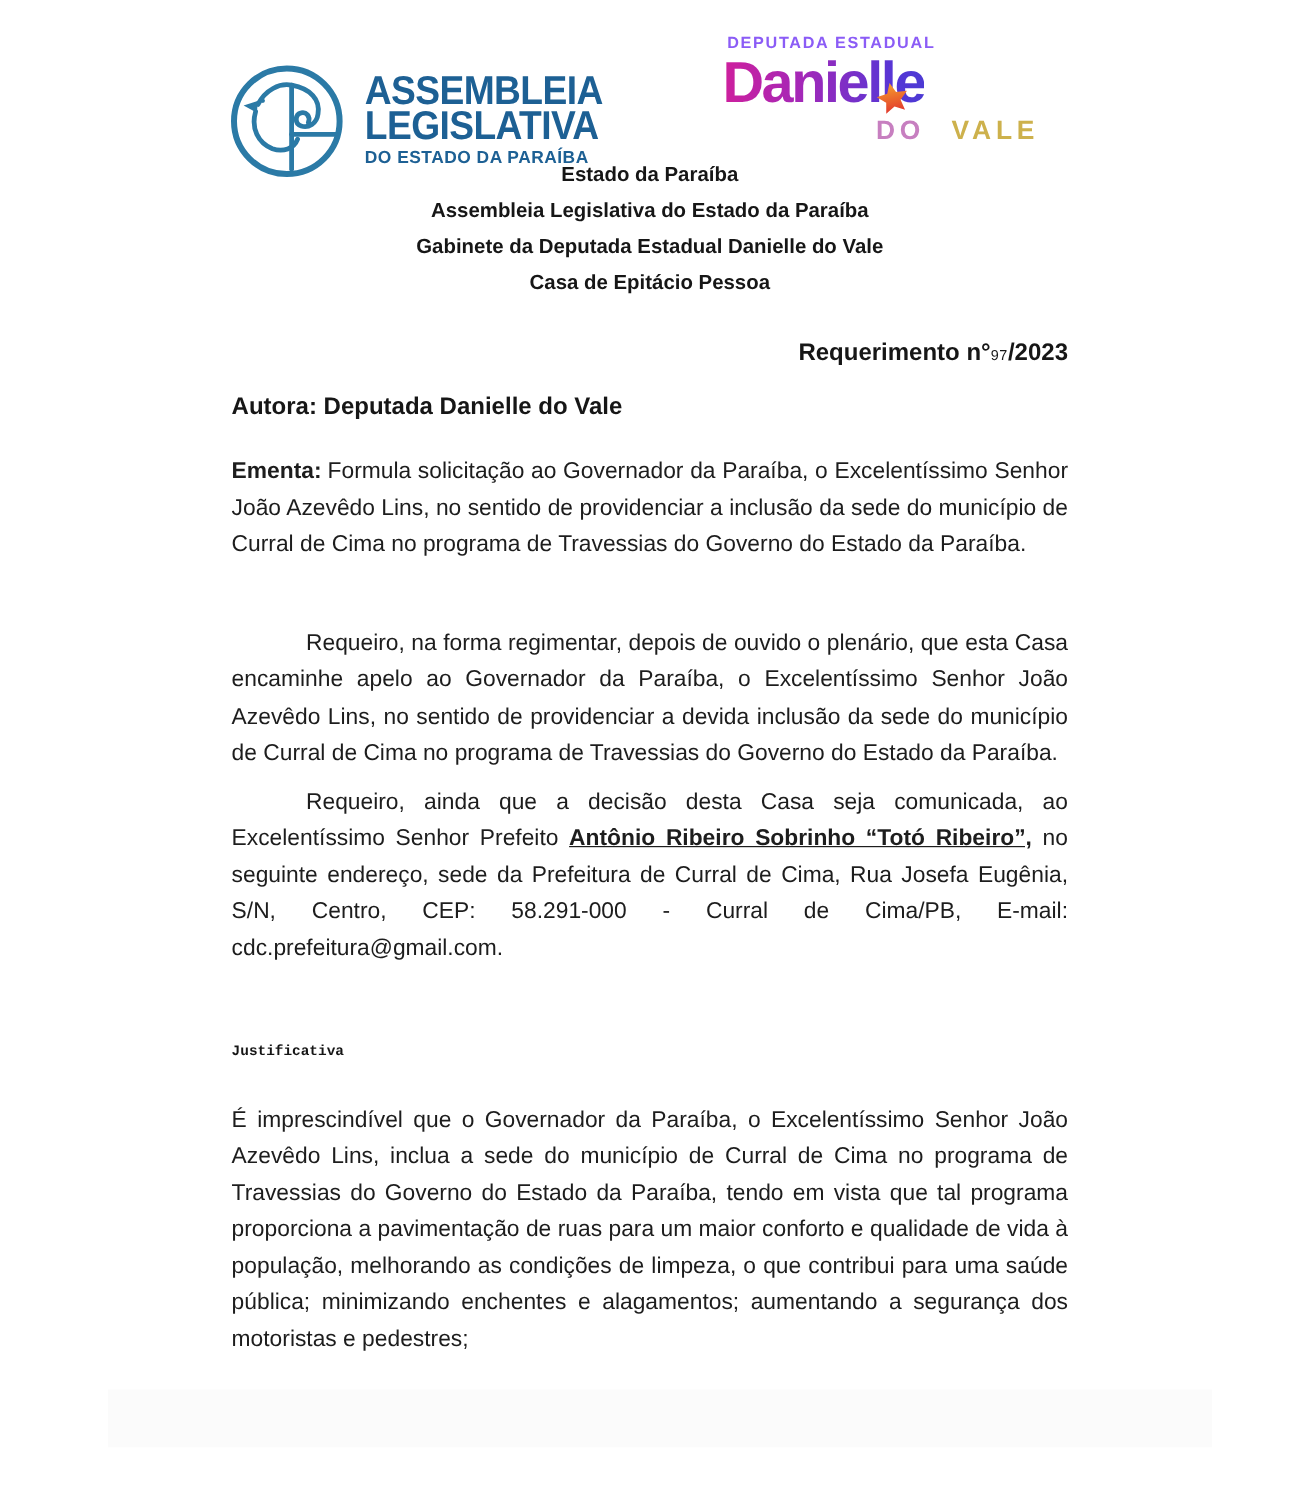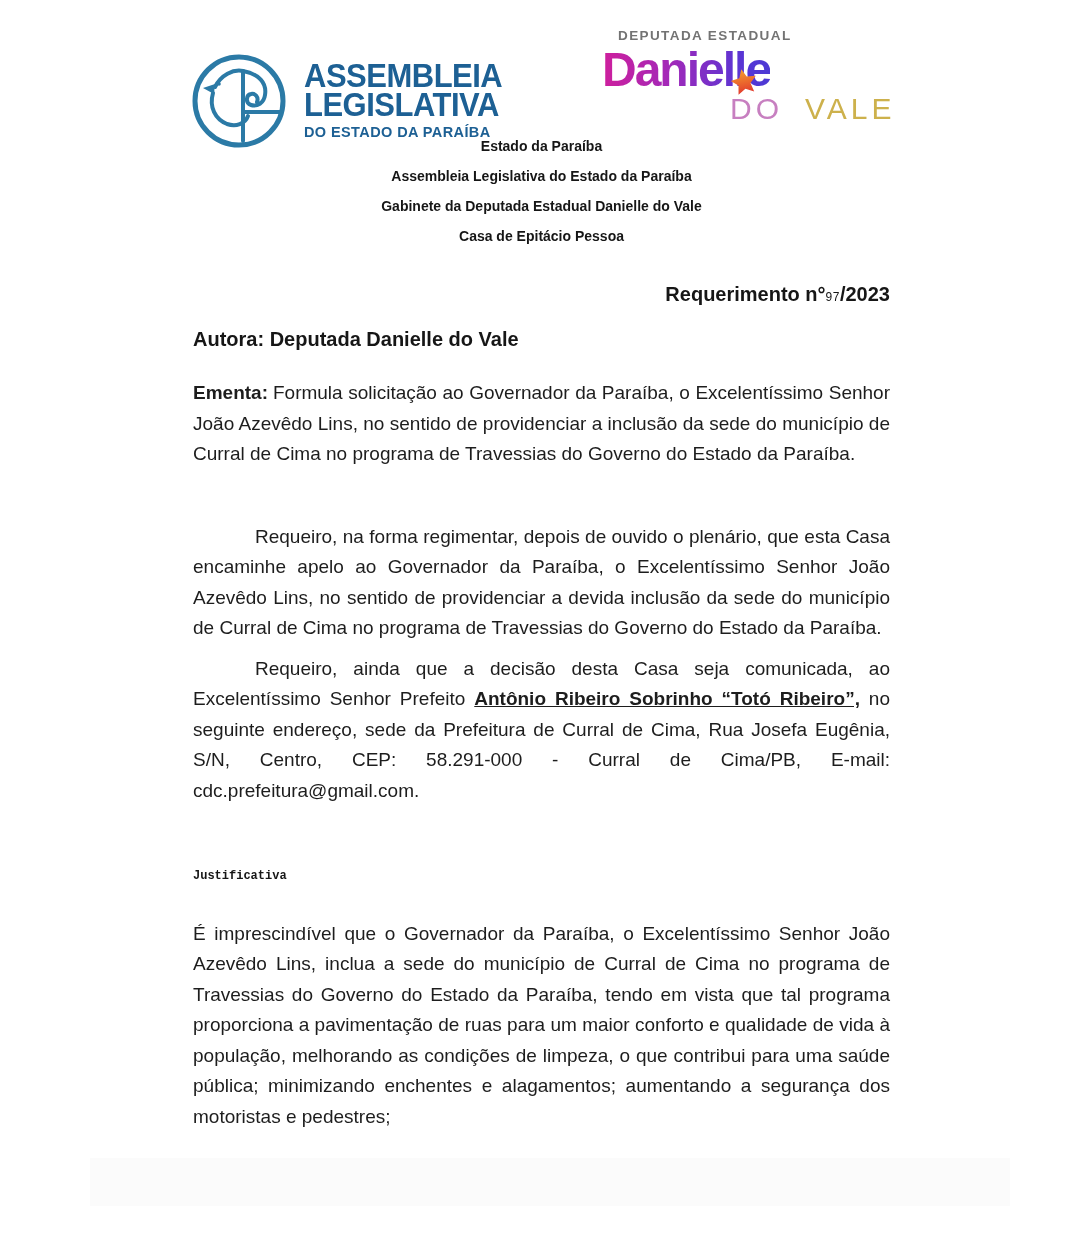--- a/index.html
+++ b/index.html
@@ -28,47 +28,47 @@
     color:#1d6094; letter-spacing:-0.5px;
     transform:scaleY(1.08); transform-origin:left top;
   }
   .alpb-sub {
     font-weight:700; font-size:14.5px; line-height:20px;
     color:#1d6094; letter-spacing:0.4px; margin-top:4px;
   }
 
   .logo-right { position:absolute; left:602px; top:6px; width:310px; }
   .dep-label {
-    font-size:13.5px; font-weight:700; color:#737373;
-    letter-spacing:1.4px; margin-left:16px;
+    font-size:13.5px; font-weight:700; color:#8b5cf6;
+    letter-spacing:1.4px; margin-left:4px;
   }
   .danielle-name {
     position:relative; display:inline-block;
     font-size:48px; font-weight:700; line-height:62px; letter-spacing:-2px;
     background:linear-gradient(93deg,#cf1f9c 0%,#a328b8 40%,#5436d6 85%,#4c3ad3 100%);
     -webkit-background-clip:text; background-clip:text;
     -webkit-text-fill-color:transparent; color:transparent;
     margin-top:-4px;
   }
   .star-i {
     position:absolute; left:127px; top:24px;
     width:30px; height:30px; transform:rotate(-12deg);
     pointer-events:none;
   }
   .do-vale {
     display:flex; gap:22px; margin-left:128px; margin-top:-8px;
-    font-size:30px; line-height:32px; font-weight:400; letter-spacing:4px;
+    font-size:22px; line-height:32px; font-weight:700; letter-spacing:4px;
   }
   .do-word  { color:#c77fc0; }
   .vale-word{ color:#cdb14c; }
 
   
   .header-block {
     position:absolute; top:131px; left:193px; width:697px;
-    text-align:center; font-weight:700; font-size:14px; line-height:30px;
+    text-align:center; font-weight:700; font-size:17px; line-height:30px;
     color:#161616;
   }
 
   
   .req-line {
     position:absolute; top:283px; left:193px; width:697px;
     text-align:right; font-size:20px; font-weight:700; color:#161616;
   }
   .req-number { font-weight:400; font-size:12px; letter-spacing:0.5px; }
 

